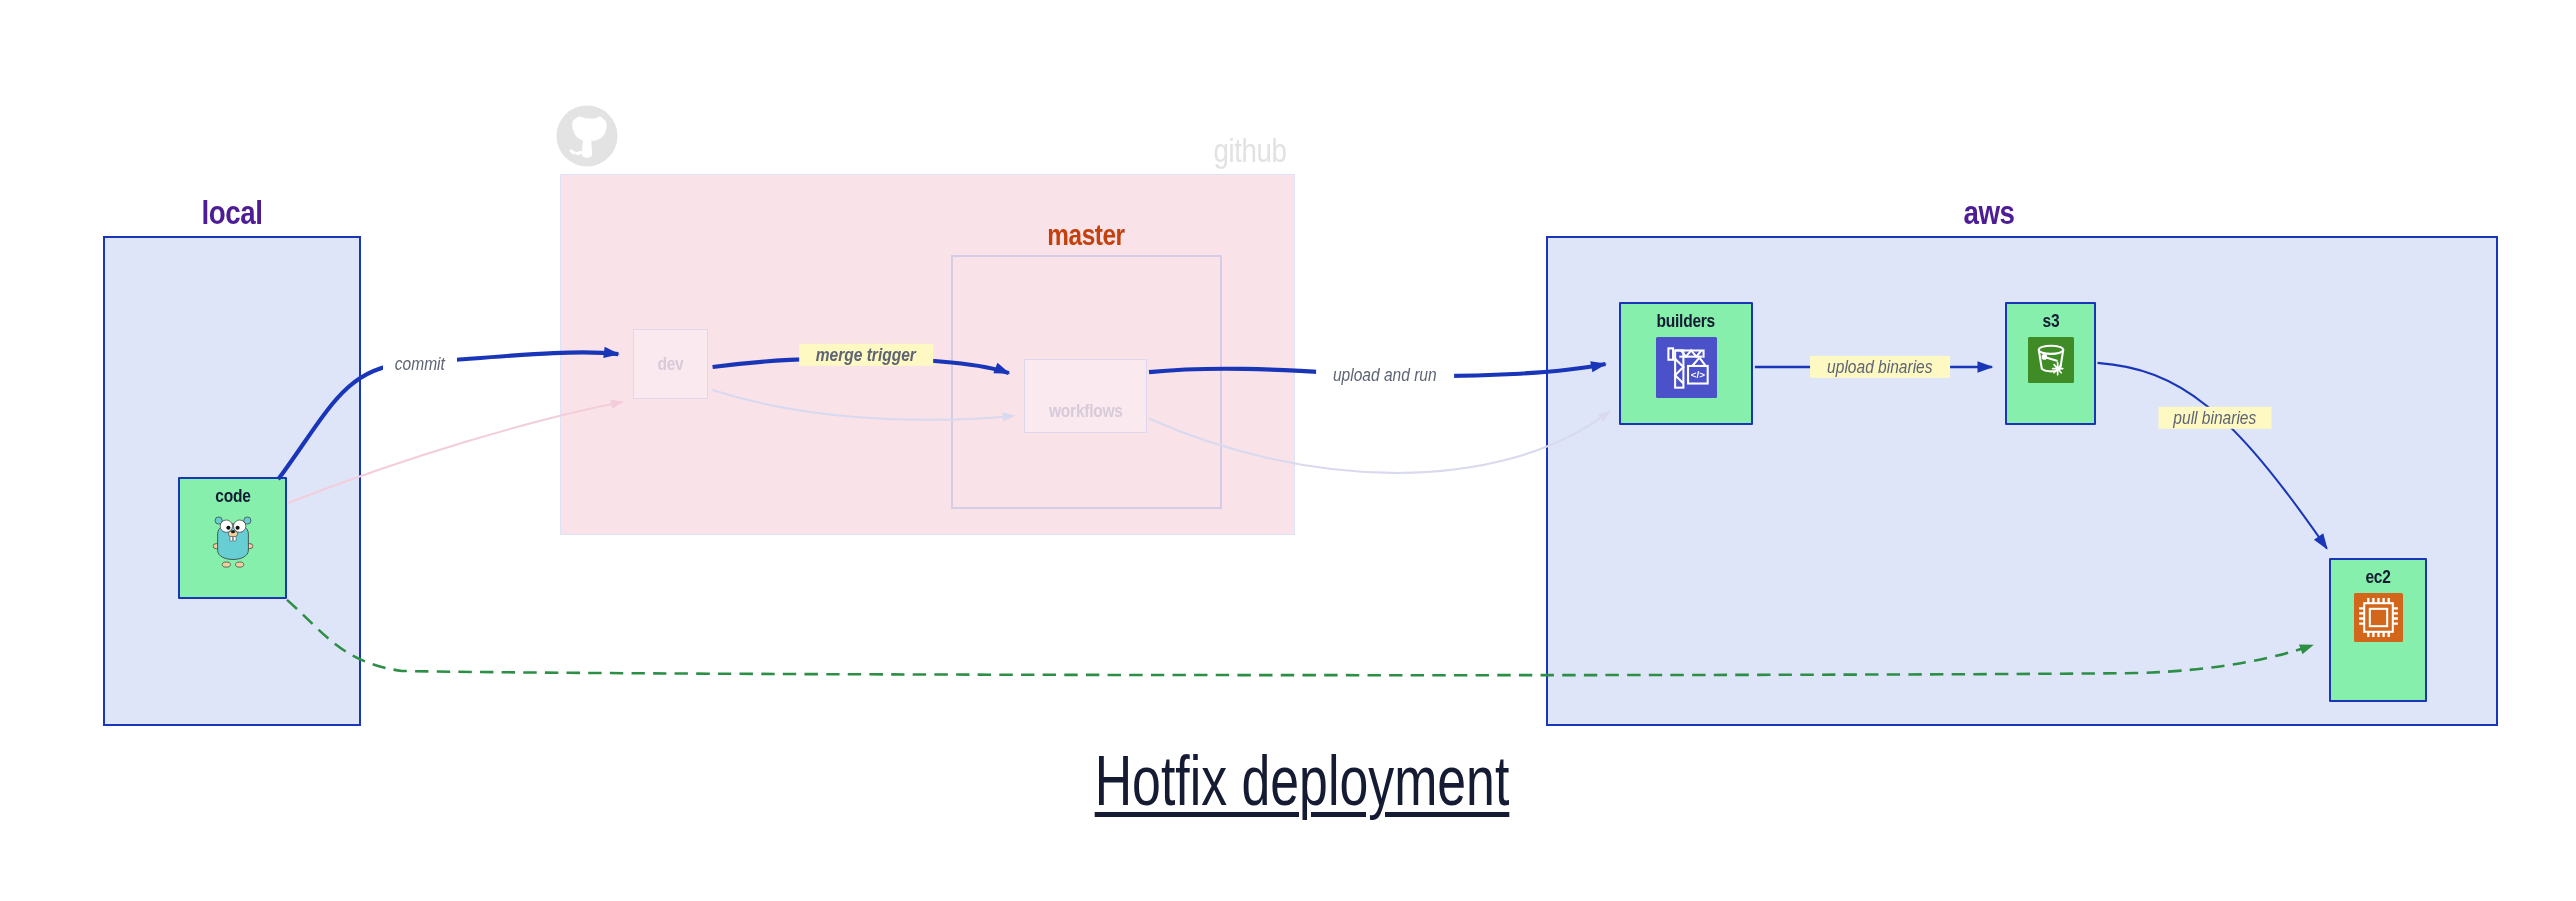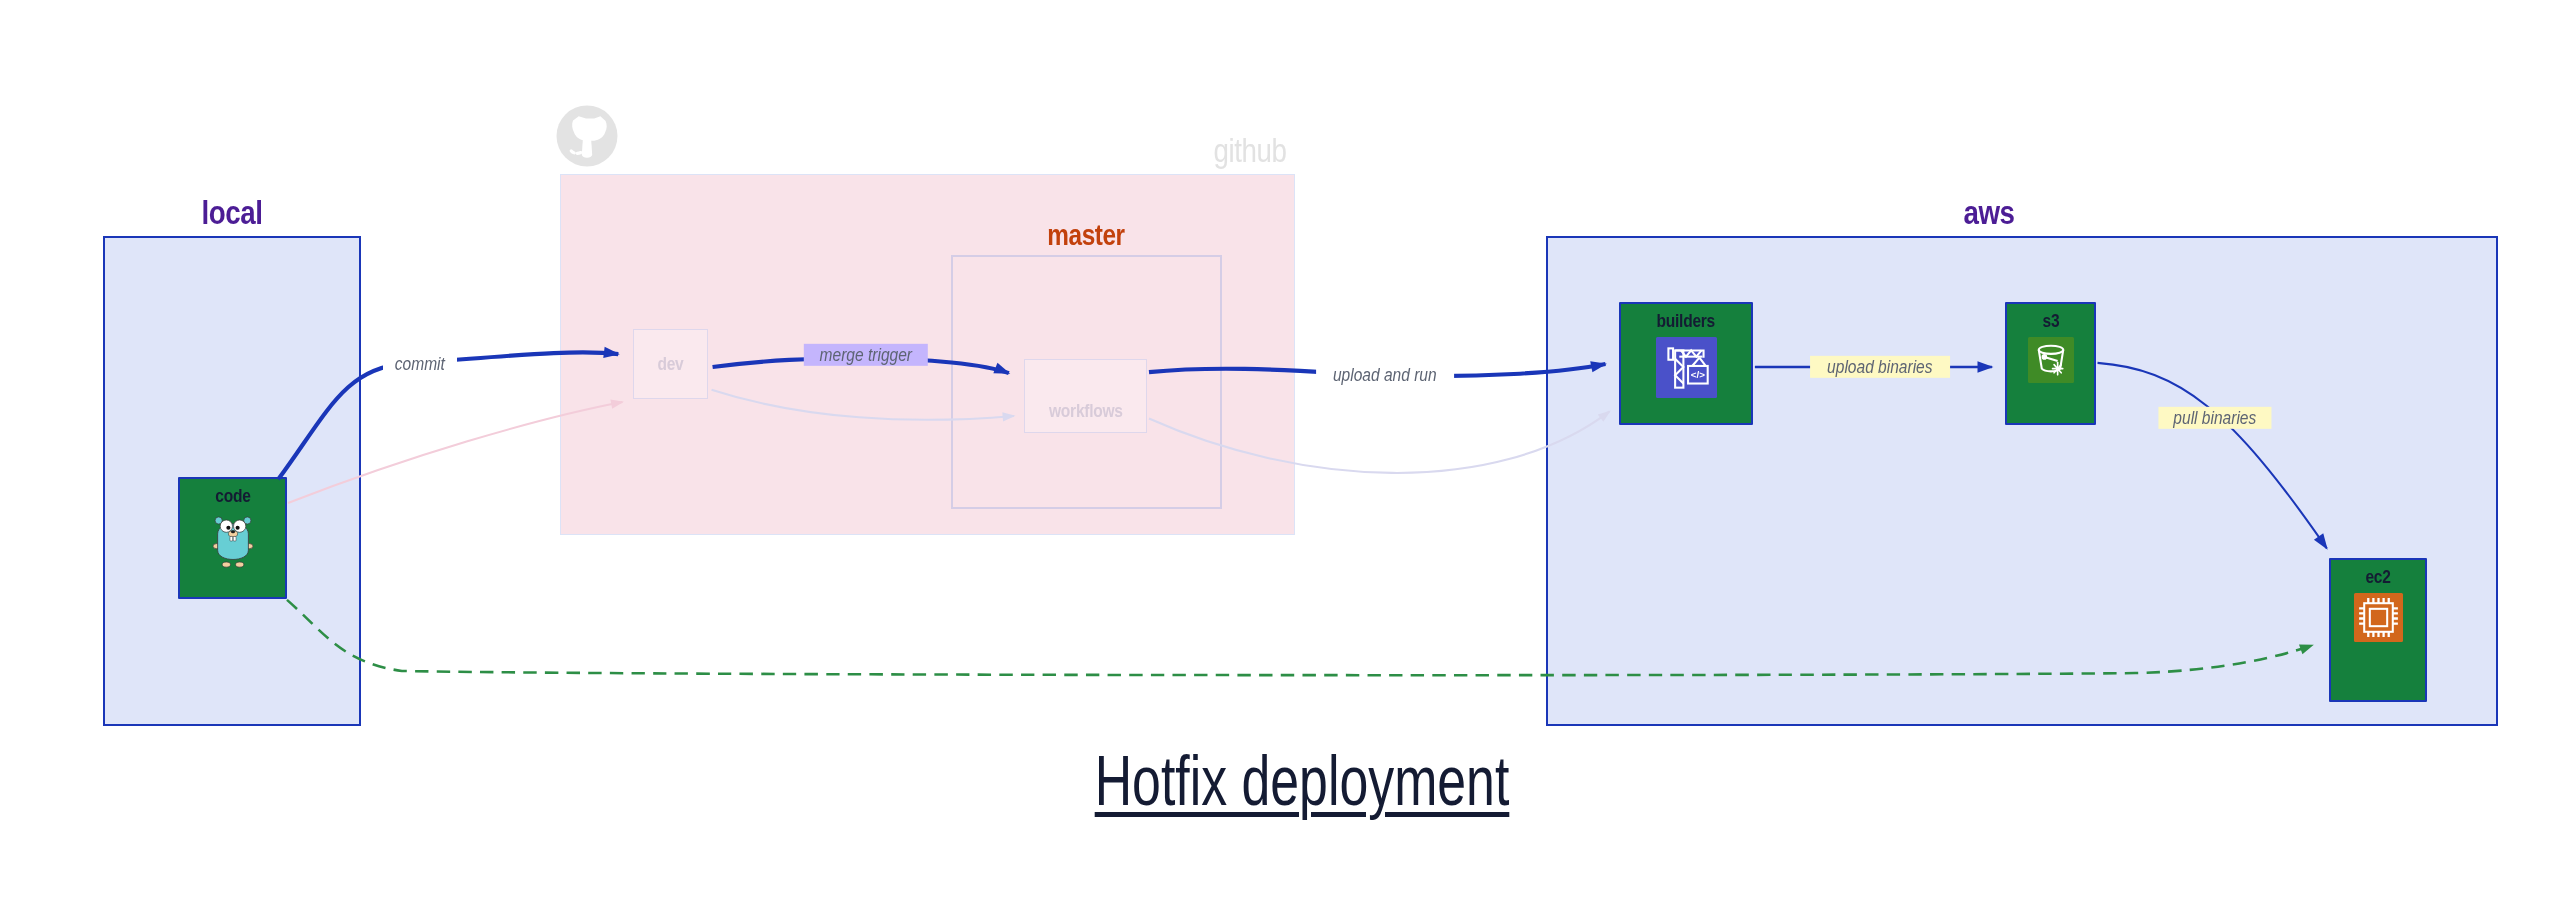--- a/index.html
+++ b/index.html
@@ -10,32 +10,32 @@
   .cx{display:inline-block;transform:scaleX(0.84);transform-origin:center;}
   
   .group-box{position:absolute;box-sizing:border-box;border:2.6px solid #1a36b8;background:#dfe5f9;}
   .group-label{font-size:33px;font-weight:600;color:#4c1d95;letter-spacing:-0.5px;}
   
   .gh-zone{position:absolute;box-sizing:border-box;background:#f9e3e9;border:1.5px solid #dce3f7;}
   .gh-text{font-size:33px;font-weight:400;color:#e2e2e2;letter-spacing:-0.5px;}
   .master-box{position:absolute;box-sizing:border-box;border:2.1px solid #d5cde6;background:transparent;}
   .master-label{font-size:29px;font-weight:600;color:#c2410c;letter-spacing:-0.5px;}
   
-  .node{position:absolute;box-sizing:border-box;border:2.1px solid #1a36b8;background:#15803d;
+  .node{position:absolute;box-sizing:border-box;border:2.1px solid #1a36b8;background:#86efac;
         border-radius:1px;display:flex;flex-direction:column;align-items:center;}
   .node-label{font-size:18.5px;font-weight:700;color:#141b33;letter-spacing:-0.3px;margin-top:6.2px;}
   .node-faded{position:absolute;box-sizing:border-box;border:1.5px solid #ded7ec;background:#fae9ee;
         display:flex;flex-direction:column;align-items:center;justify-content:center;}
   .node-faded .flabel{font-size:18.5px;font-weight:700;color:#d8cbd9;letter-spacing:-0.3px;}
   .icon-tile{margin-top:5.2px;border-radius:1.5px;display:flex;align-items:center;justify-content:center;}
   
   .edge-label{position:absolute;transform:translate(-50%,-50%);white-space:nowrap;
       font-size:18.5px;font-style:italic;font-weight:500;color:#5d6473;padding:1px 7.2px;line-height:1.1;}
   .bg-white{background:#ffffff;}
-  .bg-pink{background:#c4b5fd;}
+  .bg-pink{background:#fef9c3;font-weight:bold;}
   .bg-lav{background:#fef9c3;}
   
   .title{font-size:70px;font-weight:500;color:#141b33;}
   .title .cxt{display:inline-block;transform:scaleX(0.74);transform-origin:center;
       text-decoration:underline;text-decoration-thickness:4.6px;text-underline-offset:7.2px;}
   
   .layer-edges{position:absolute;left:0;top:0;z-index:5;pointer-events:none;}
   .z-labels{z-index:6;}
   .z-nodes{z-index:3;}
   .z-groups{z-index:1;}

